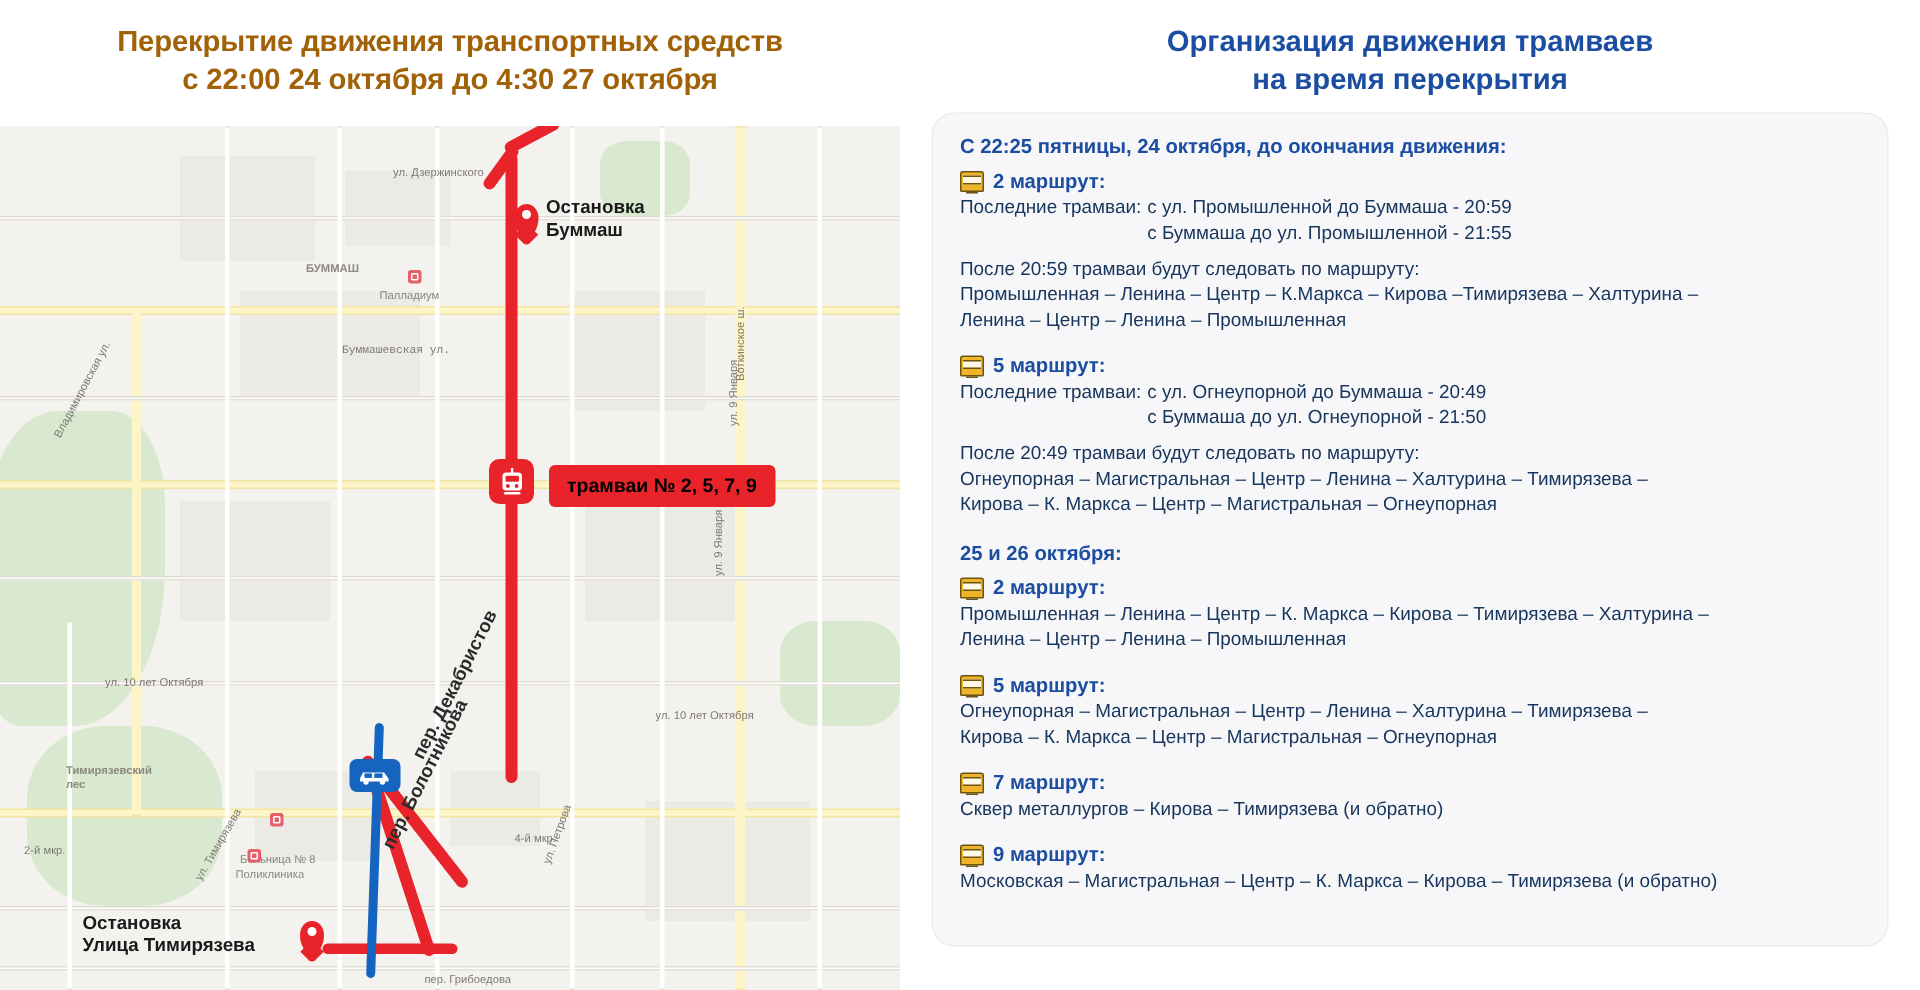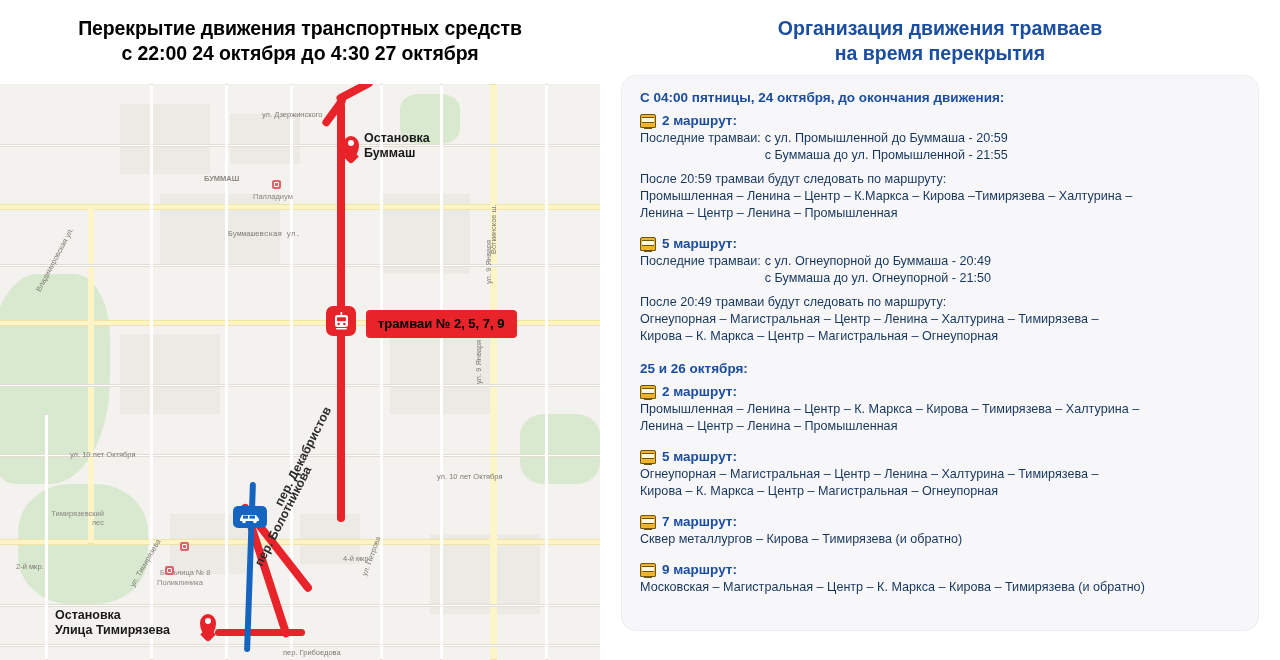--- a/index.html
+++ b/index.html
@@ -17,21 +17,21 @@
     background: #fff;
   }
 
   
   .left {
     width: 600px;
     height: 660px;
     position: relative;
   }
   .left-title {
-    color: #000000;
+    color: #a16207;
     font-weight: bold;
     font-size: 19.5px;
     line-height: 25px;
     text-align: center;
     padding: 16px 20px 10px 20px;
     letter-spacing: -0.1px;
   }
   .map {
     position: absolute;
     top: 84px; left: 0;
@@ -349,37 +349,37 @@
       <div class="maplabel rot" style="left:34px; top:205px; transform:rotate(-62deg);">Владимировская ул.</div>
       <div class="maplabel rot" style="left:128px; top:500px; transform:rotate(-60deg);">ул. Тимирязева</div>
       <div class="maplabel rot" style="left:360px; top:490px; transform:rotate(-70deg);">ул. Петрова</div>
       <div class="maplabel" style="left:283px; top:564px;">пер. Грибоедова</div>
       <div class="maplabel" style="left:343px; top:470px;">4-й мкр.</div>
       <div class="maplabel" style="left:16px; top:478px;">2-й мкр.</div>
 
       <div class="poi" style="left:204px; top:90px; font-weight:bold; color:#8d8a84;">БУММАШ</div>
       <div class="poi-mark" style="left:272px; top:96px;"></div>
       <div class="poi" style="left:253px; top:108px;">Палладиум</div>
-      <div class="poi" style="left:44px; top:425px; width:60px; white-space:normal; text-align:right;">Тимирязевский лес</div>
+      <div class="poi" style="left:44px; top:425px; width:60px; white-space:normal; text-align:left;font-weight:bold;">Тимирязевский лес</div>
       <div class="poi-mark" style="left:180px; top:458px;"></div>
       <div class="poi" style="left:160px; top:484px;">Больница № 8</div>
       <div class="poi-mark" style="left:165px; top:482px;"></div>
       <div class="poi" style="left:157px; top:494px;">Поликлиника</div>
     </div>
   </div>
 
   <div class="right">
     <div class="right-title">
       <div>Организация движения трамваев</div>
       <div>на время перекрытия</div>
     </div>
 
     <div class="card">
 
-      <div class="sect-head">С 04:00 пятницы, 24 октября, до окончания движения:</div>
+      <div class="sect-head">С 22:25 пятницы, 24 октября, до окончания движения:</div>
 
       <div class="routerow">
         <span class="tram-ico"></span>
         <span class="route-name">2 маршрут:</span>
       </div>
       <div class="lead">
         <span class="lbl">Последние трамваи:</span>
         <span class="times">
           <div>с ул. Промышленной до Буммаша - 20:59</div>
           <div style="text-align:right;">с Буммаша до ул. Промышленной - 21:55</div>

